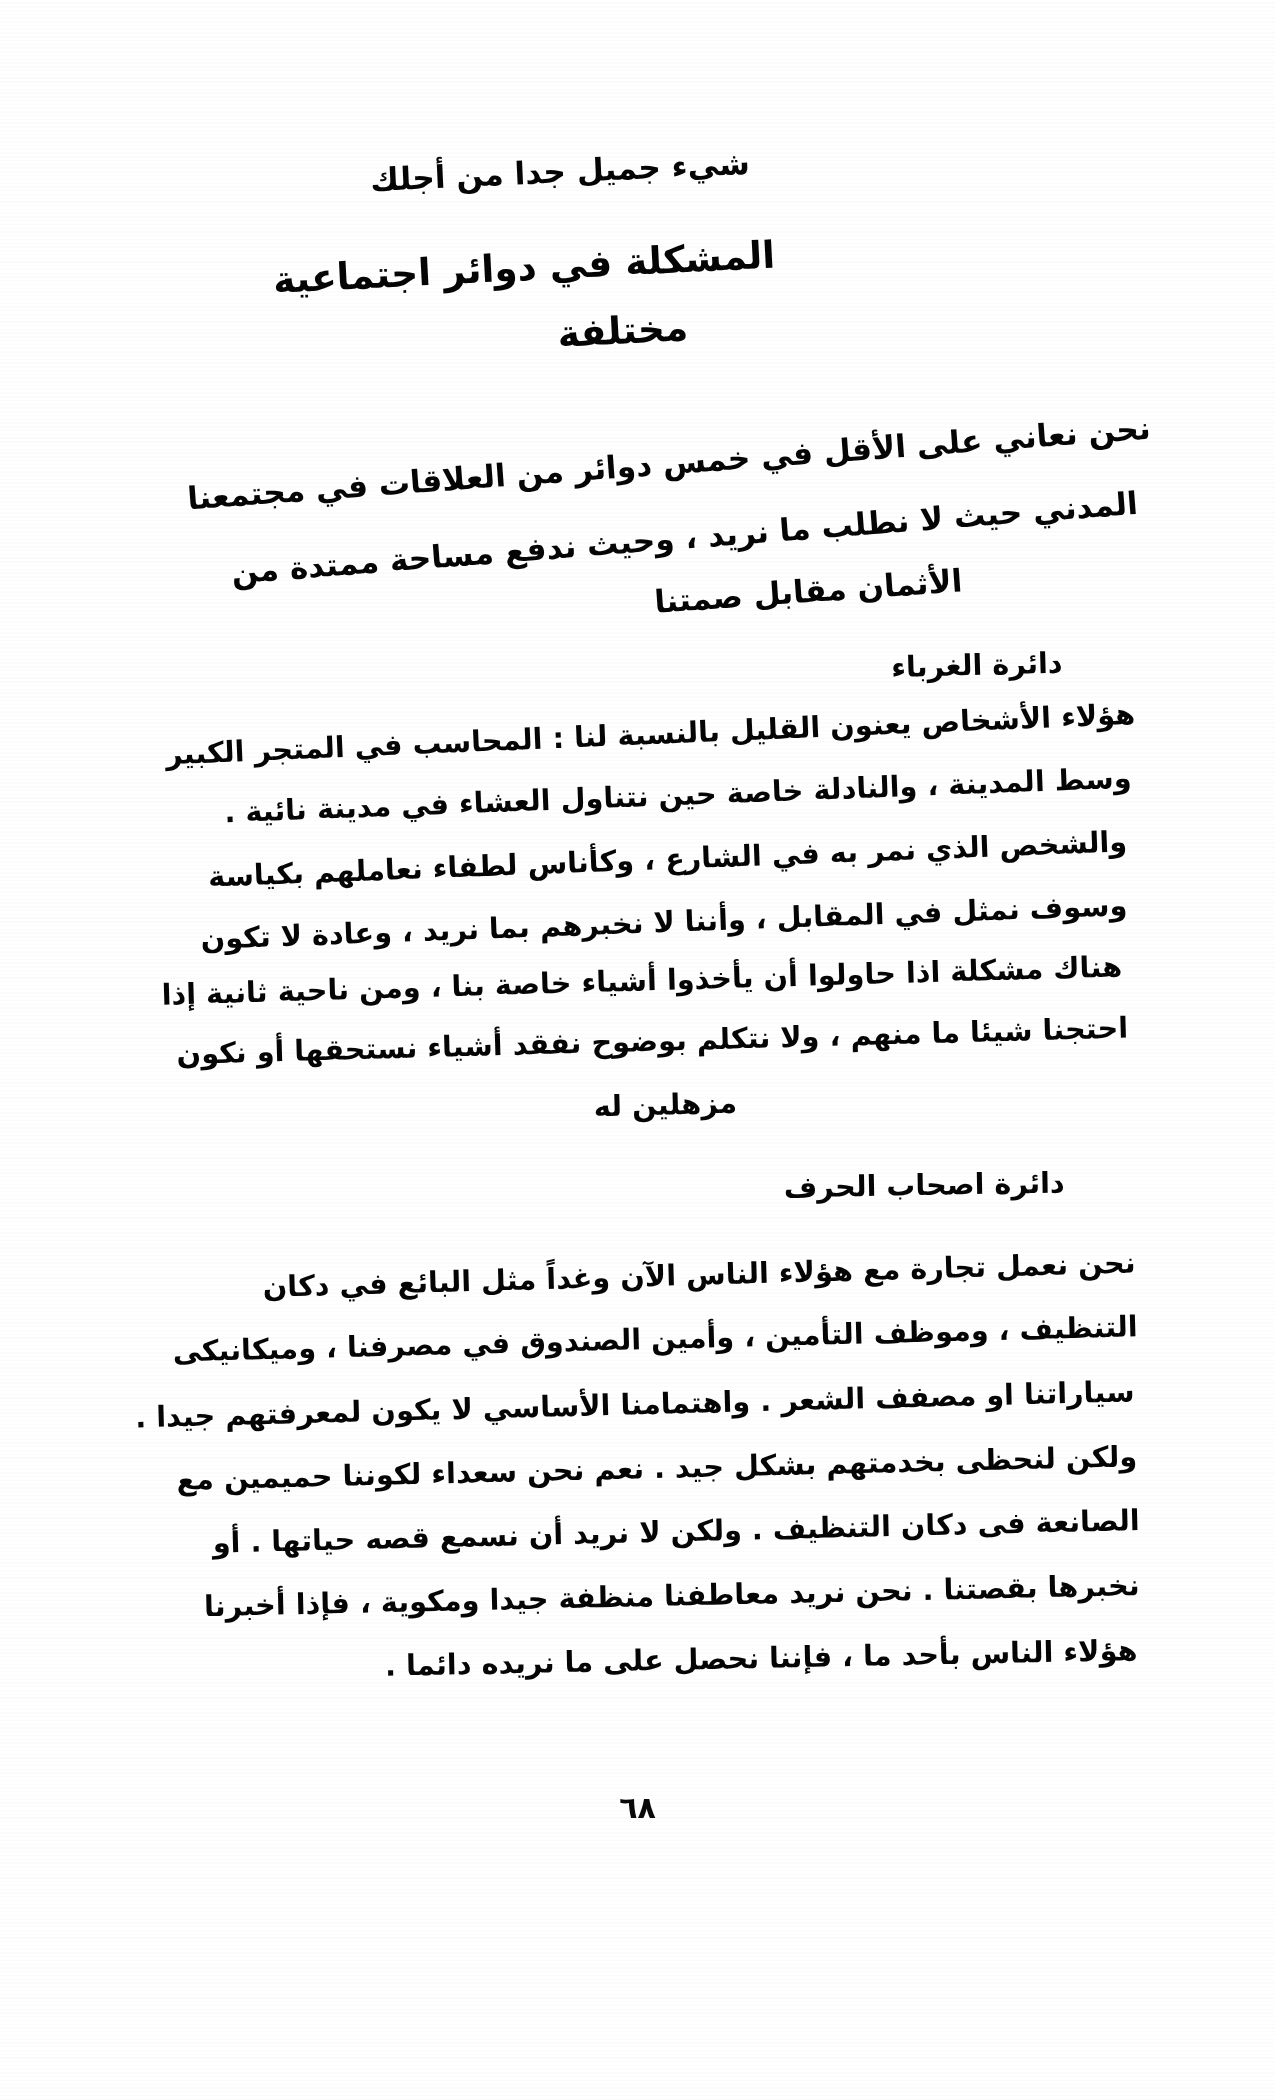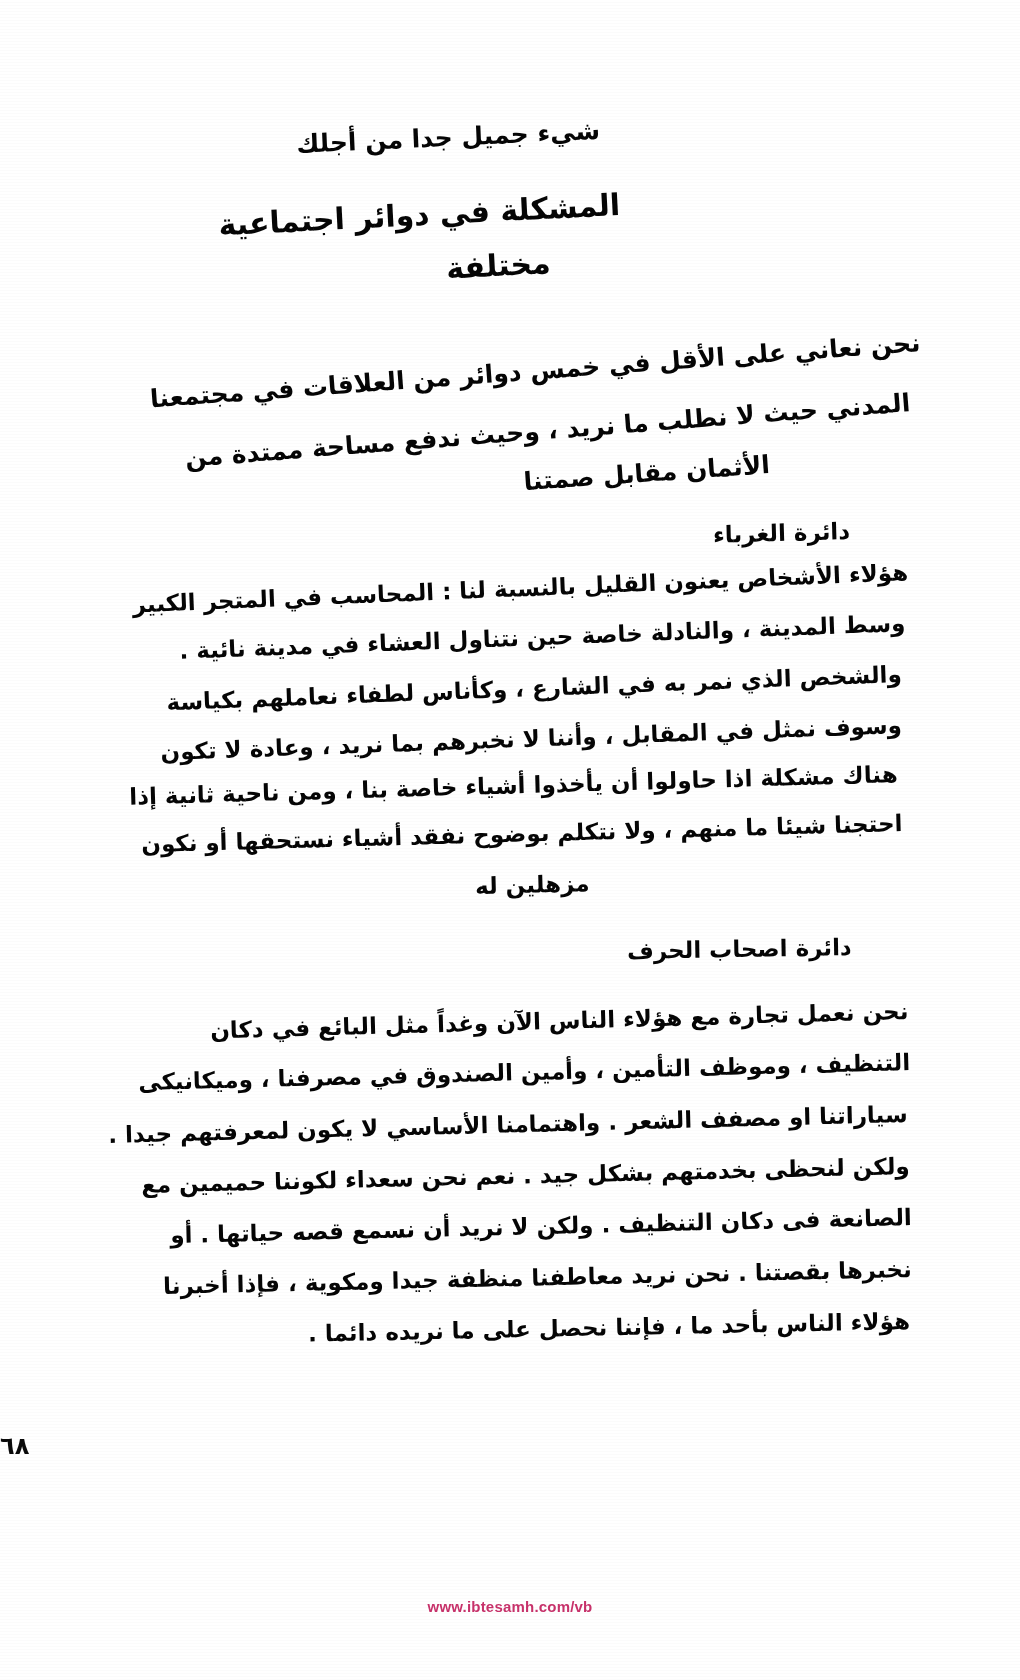--- a/index.html
+++ b/index.html
@@ -102,21 +102,21 @@
   .c5  { right: 108px; top: 1206px; transform: rotate(-1.4deg); }
   .c6  { right: 108px; top: 1258px; transform: rotate(-1.3deg); }
   .c7  { right: 110px; top: 1310px; transform: rotate(-1.2deg); }
 
   
   .page-number {
     position: absolute;
     left: 0;
     right: 0;
     top: 1432px;
-    text-align: left;
+    text-align: center;
     font-size: 24px;
     font-weight: 700;
     color: #0a0a0a;
     letter-spacing: 1px;
   }
 
   
   .footer-url {
     position: absolute;
     left: 0;
@@ -167,16 +167,15 @@
     <div class="txt c2">التنظيف ، وموظف التأمين ، وأمين الصندوق في مصرفنا ، وميكانيكى</div>
     <div class="txt c3">سياراتنا او مصفف الشعر . واهتمامنا الأساسي لا يكون لمعرفتهم جيدا .</div>
     <div class="txt c4">ولكن لنحظى بخدمتهم بشكل جيد . نعم نحن سعداء لكوننا حميمين مع</div>
     <div class="txt c5">الصانعة فى دكان التنظيف . ولكن لا نريد أن نسمع قصه حياتها . أو</div>
     <div class="txt c6">نخبرها بقصتنا . نحن نريد معاطفنا منظفة جيدا ومكوية ، فإذا أخبرنا</div>
     <div class="txt c7">هؤلاء الناس بأحد ما ، فإننا نحصل على ما نريده دائما .</div>
   </div>
 
   <div class="page-number">٦٨</div>
 
-  <div class="footer-url" style="color: rgb(200, 50, 107);">www.ibtesamh.com/vb</div>
 
   <div id="grain"></div>
 </div>
 
 </body></html>

